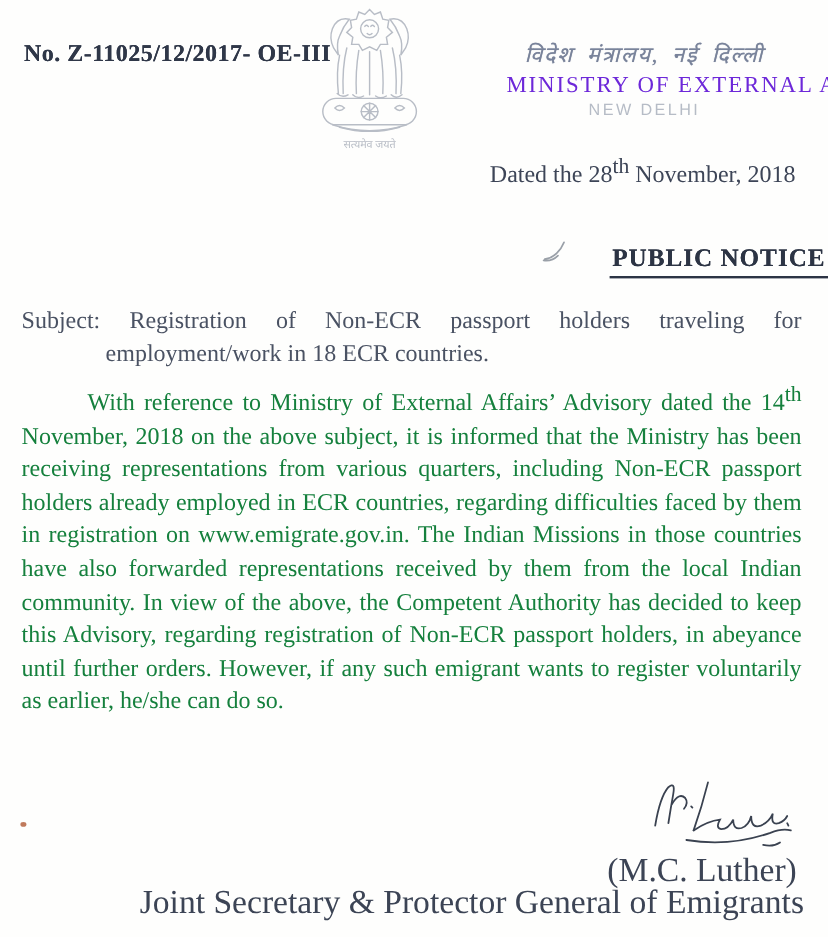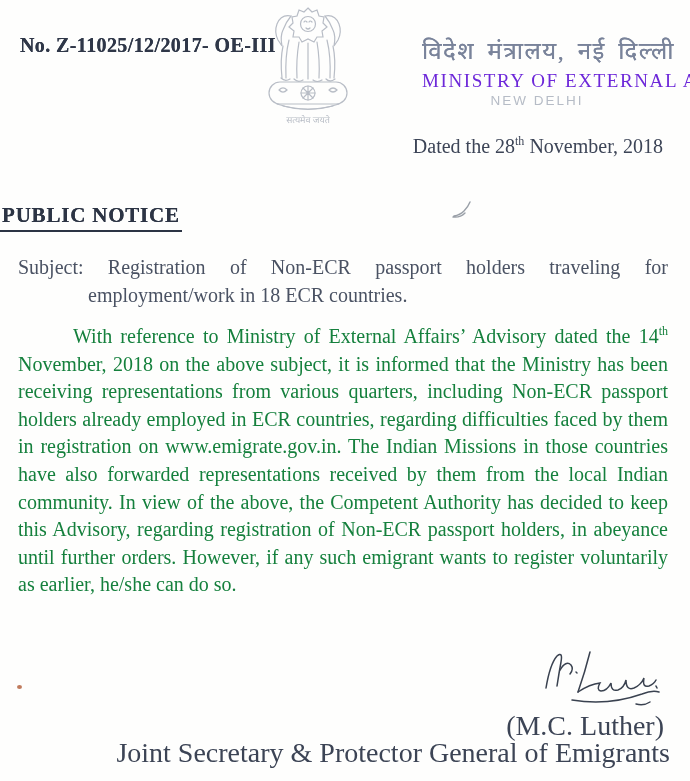--- a/index.html
+++ b/index.html
@@ -15,38 +15,38 @@
     position:absolute;left:20px;top:34px;
     font-size:20px;font-weight:bold;color:#2f3748;letter-spacing:.4px;
     text-shadow:0 0 .5px #2f3748;
   }
   .emblem{position:absolute;left:261px;top:2px;width:94px;height:126px;}
   .header-right{
     position:absolute;right:38px;top:33px;width:230px;
     text-align:center;
   }
   .hindi-line{
-    font-size:24px;color:#79839a;letter-spacing:1.5px;word-spacing:5px;
-    white-space:nowrap;text-shadow:0 0 .6px #8a93a8;
+    font-size:18px;color:#79839a;letter-spacing:1.5px;word-spacing:5px;
+    white-space:nowrap;text-shadow:0 0 .6px #8a93a8;font-style:italic;
   }
   .ministry-line{
     margin-top:4px;font-size:19px;color:#6d28d9;letter-spacing:1.6px;
     font-family:Liberation Serif, serif;white-space:nowrap;
   }
   .city-line{
     margin-top:1px;font-size:13.5px;color:#b6bcc6;letter-spacing:2px;
     font-family:"Liberation Sans",sans-serif;
   }
   .place-date{
     position:absolute;right:27px;top:133px;text-align:right;
     font-size:20px;color:#3d4557;line-height:27px;
   }
-  sup.sc{font-size:12px;line-height:0;vertical-align:super;}
+  sup.sc{font-size:18px;line-height:0;vertical-align:super;}
   .notice-title{
-    position:absolute;left:0;right:0;top:203px;text-align:left;
+    position:absolute;left:0;right:0;top:203px;text-align:right;
   }
   .notice-title span{
     display:inline-block;font-size:21px;font-weight:bold;color:#2c3444;
     letter-spacing:.8px;border-bottom:2.5px solid #2c3444;padding:0 2px 2px 2px;
     text-shadow:0 0 .5px #2c3444;
   }
   .tick{position:absolute;left:449px;top:196px;width:28px;height:26px;}
   .subject{
     position:absolute;left:18px;top:253px;width:650px;
     font-size:20px;color:#4a5263;line-height:28px;

